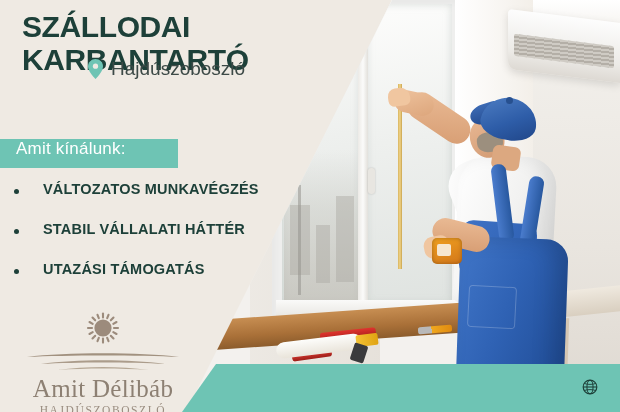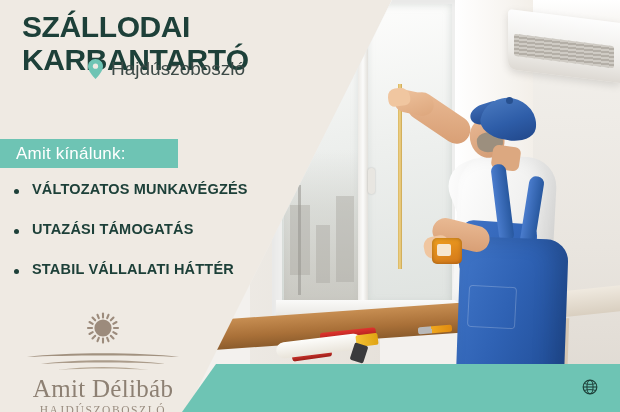--- a/index.html
+++ b/index.html
@@ -318,38 +318,37 @@
     font-size: 19px;
     color: #3d4a47;
   }
 
   .offer-banner {
     position: absolute;
     left: 0; top: 139px;
     width: 178px; height: 29px;
     background: #6ec4b4;
     display: flex;
-    align-items: center;
   }
   .offer-banner-text {
     color: #ffffff;
     font-size: 17px;
     padding-left: 16px;
     letter-spacing: .2px;
   }
 
   .bullets {
     position: absolute;
     left: 14px; top: 182px;
     width: 250px;
   }
   .bullet {
     display: flex;
     align-items: flex-start;
-    gap: 13px;
+    gap: 24px;
     margin-bottom: 24px;
   }
   .bullet-dot {
     width: 5px; height: 5px;
     border-radius: 50%;
     background: #1d4039;
     margin-top: 7px;
     flex: none;
   }
   .bullet-text {
@@ -495,25 +494,25 @@
   </div>
 
   
   <div class="bullets">
     <div class="bullet">
       <span class="bullet-dot"></span>
       <span class="bullet-text">VÁLTOZATOS MUNKAVÉGZÉS</span>
     </div>
     <div class="bullet">
       <span class="bullet-dot"></span>
-      <span class="bullet-text">UTAZÁSI TÁMOGATÁS</span>
+      <span class="bullet-text">STABIL VÁLLALATI HÁTTÉR</span>
     </div>
     <div class="bullet">
       <span class="bullet-dot"></span>
-      <span class="bullet-text">STABIL VÁLLALATI HÁTTÉR</span>
+      <span class="bullet-text">UTAZÁSI TÁMOGATÁS</span>
     </div>
   </div>
 
   
   <div class="logo">
     <span>
       <svg class="logo-sun" width="62" height="42" viewBox="0 0 62 42" xmlns="http://www.w3.org/2000/svg">
         <g fill="#9c8b7c">
           <circle cx="31" cy="16" r="8.6"></circle>
           <g stroke="#9c8b7c" stroke-width="2.1" stroke-linecap="round">

